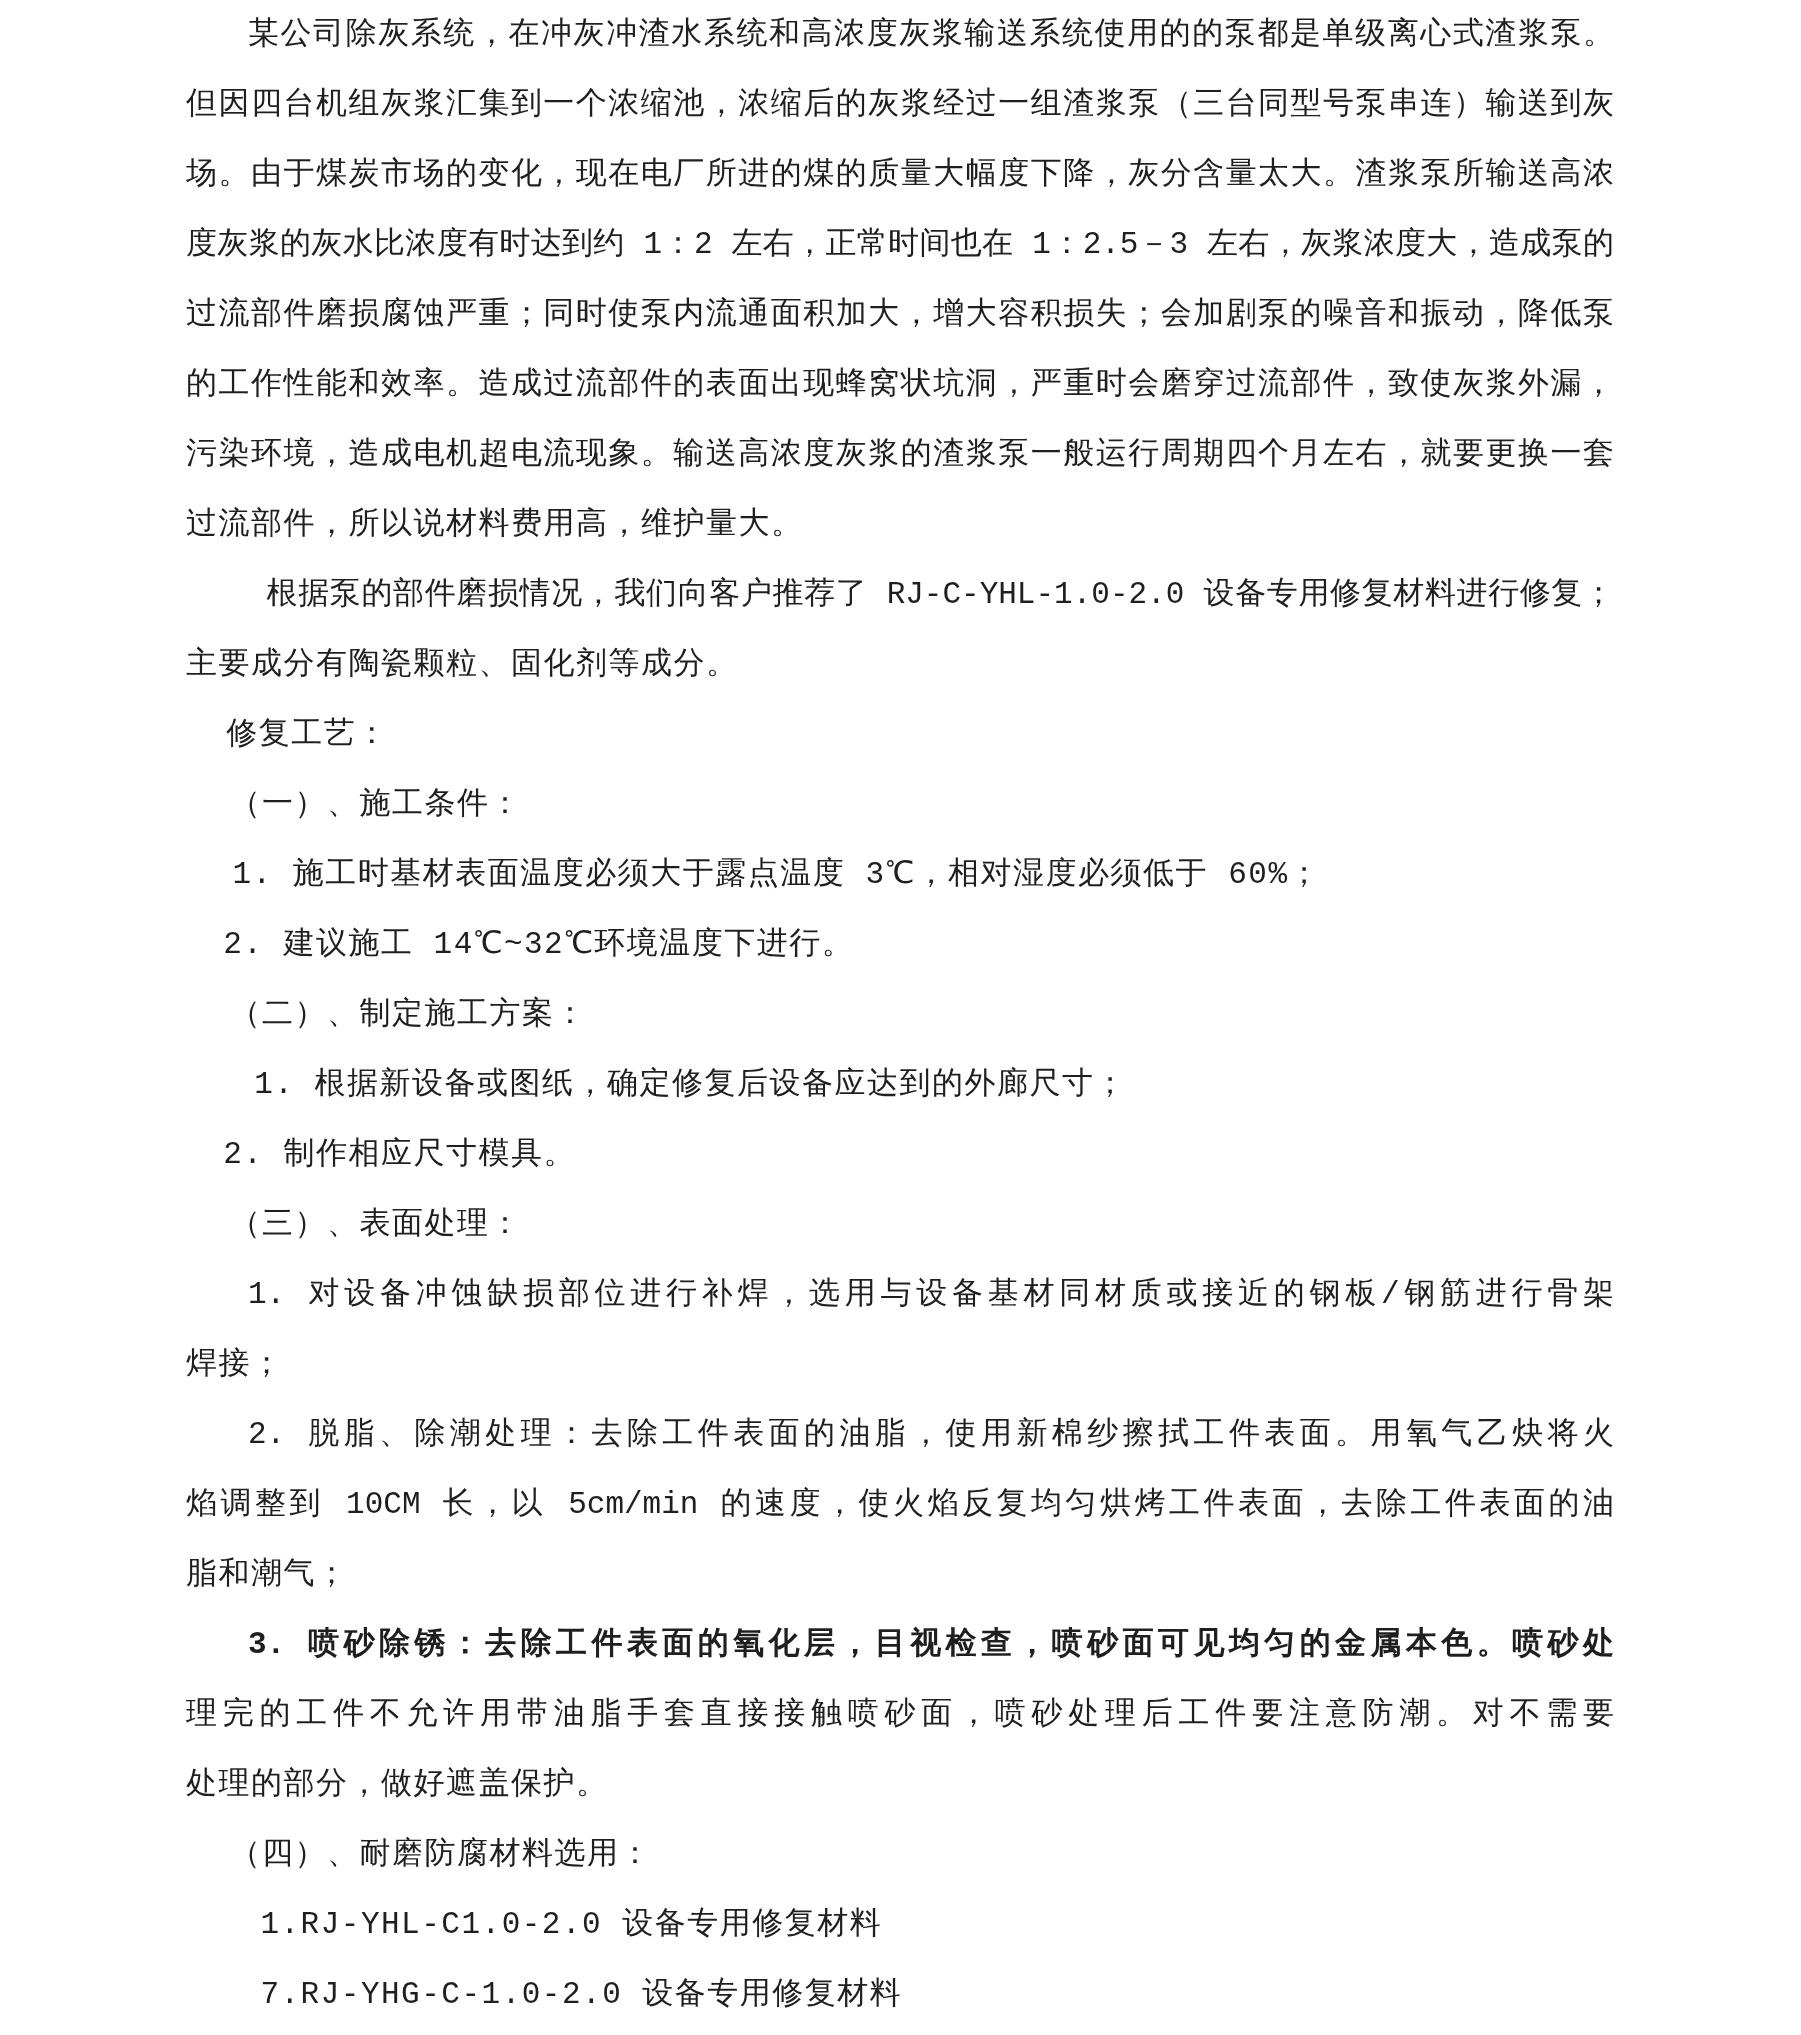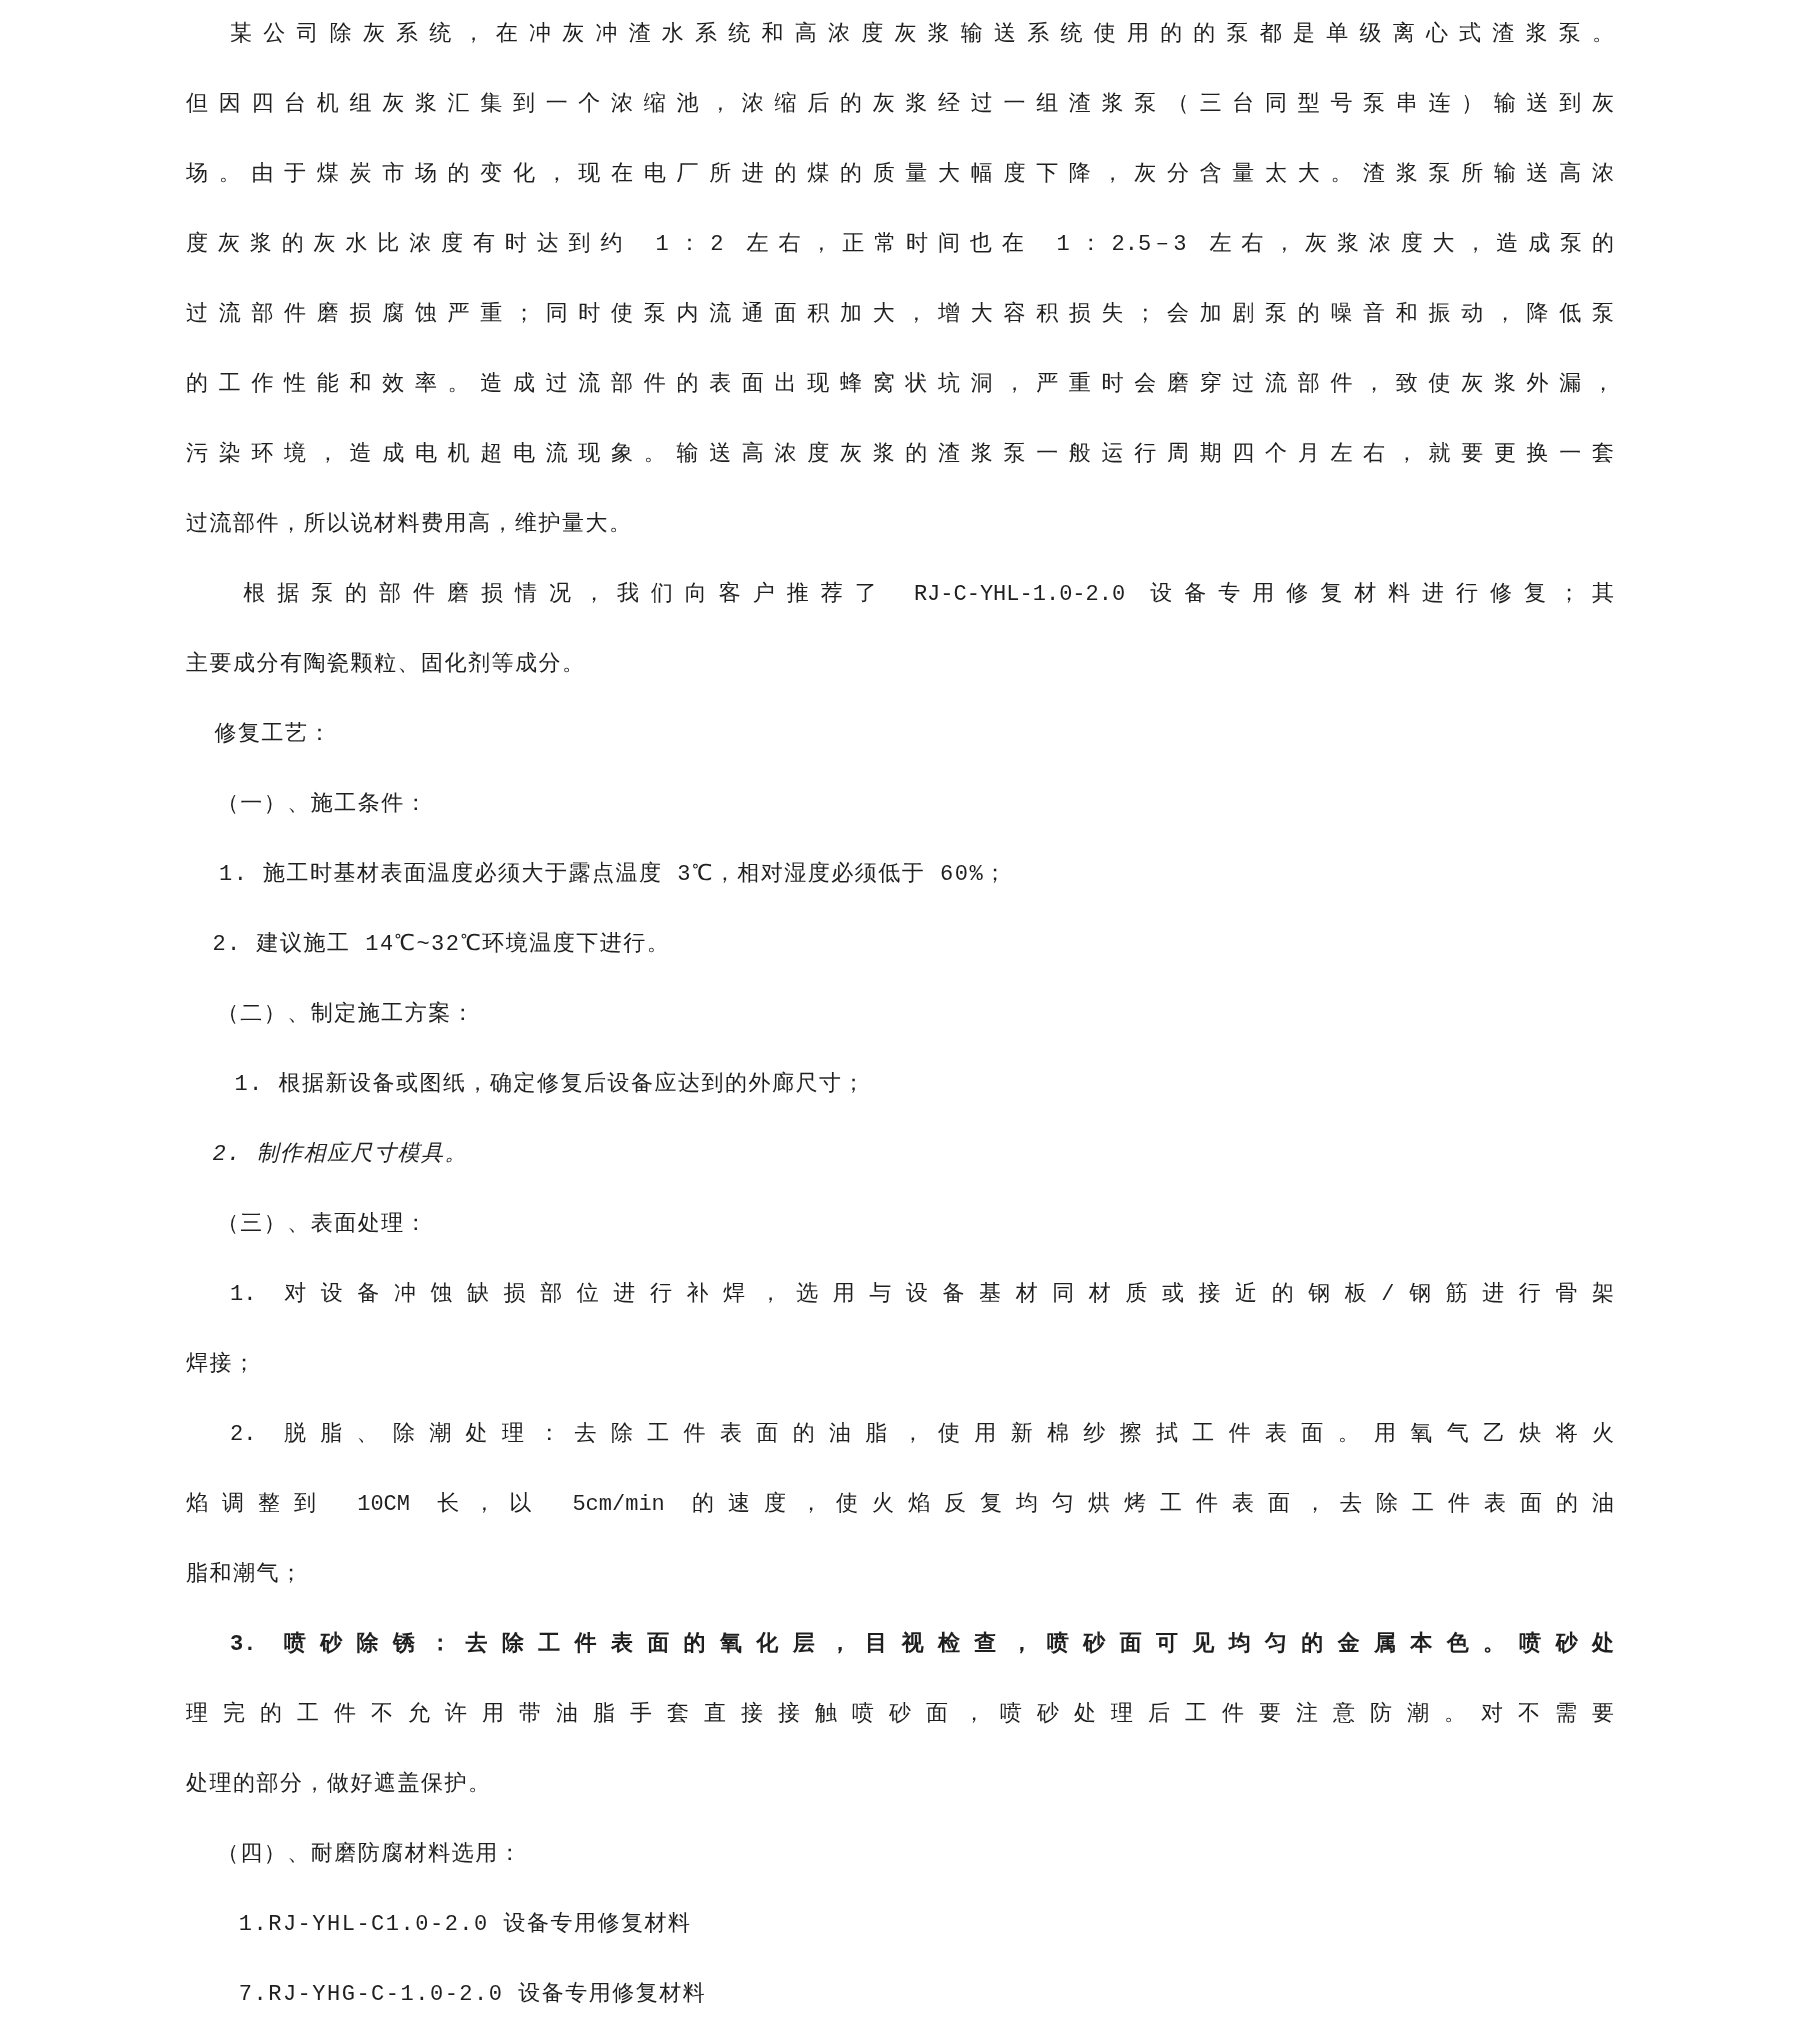--- a/index.html
+++ b/index.html
@@ -18,21 +18,21 @@
     height: 2035px;
     background: #ffffff;
   }
   .doc {
     position: absolute;
     left: 186px;
     top: 0;
     width: 1428px;
     color: #1f1f1f;
     font-family: "Liberation Mono", "DejaVu Sans Mono", "Liberation Sans", sans-serif;
-    font-size: 22px;
+    font-size: 31px;
     font-weight: 500;
   }
   .line {
     height: 70px;
     line-height: 70px;
     letter-spacing: 1.5px;
     overflow: hidden;
     white-space: normal;
   }
   .line.j {
@@ -55,21 +55,21 @@
       <div class="line j">污染环境，造成电机超电流现象。输送高浓度灰浆的渣浆泵一般运行周期四个月左右，就要更换一套</div>
       <div class="line">过流部件，所以说材料费用高，维护量大。</div>
       <div class="line j" style="text-indent: 2.6em;">根据泵的部件磨损情况，我们向客户推荐了 RJ-C-YHL-1.0-2.0 设备专用修复材料进行修复；其</div>
       <div class="line">主要成分有陶瓷颗粒、固化剂等成分。</div>
       <div class="line" style="text-indent: 1.3em;">修复工艺：</div>
       <div class="line" style="text-indent: 1.4em;">（一）、施工条件：</div>
       <div class="line" style="text-indent: 1.5em;">1. 施工时基材表面温度必须大于露点温度 3℃，相对湿度必须低于 60%；</div>
       <div class="line" style="text-indent: 1.2em;">2. 建议施工 14℃~32℃环境温度下进行。</div>
       <div class="line" style="text-indent: 1.4em;">（二）、制定施工方案：</div>
       <div class="line" style="text-indent: 2.2em;">1. 根据新设备或图纸，确定修复后设备应达到的外廊尺寸；</div>
-      <div class="line" style="text-indent: 1.2em; font-style: italic;">2. 制作相应尺寸模具。</div>
+      <div class="line" style="text-indent: 1.2em;">2. 制作相应尺寸模具。</div>
       <div class="line" style="text-indent: 1.4em;">（三）、表面处理：</div>
       <div class="line j" style="text-indent: 2em;">1.  对设备冲蚀缺损部位进行补焊，选用与设备基材同材质或接近的钢板/钢筋进行骨架</div>
       <div class="line">焊接；</div>
       <div class="line j" style="text-indent: 2em;">2.  脱脂、除潮处理：去除工件表面的油脂，使用新棉纱擦拭工件表面。用氧气乙炔将火</div>
       <div class="line j">焰调整到 10CM 长，以 5cm/min 的速度，使火焰反复均匀烘烤工件表面，去除工件表面的油</div>
       <div class="line">脂和潮气；</div>
       <div class="line j" style="text-indent: 2em; font-weight: bold;">3.  喷砂除锈：去除工件表面的氧化层，目视检查，喷砂面可见均匀的金属本色。喷砂处</div>
       <div class="line j">理完的工件不允许用带油脂手套直接接触喷砂面，喷砂处理后工件要注意防潮。对不需要</div>
       <div class="line">处理的部分，做好遮盖保护。</div>
       <div class="line" style="text-indent: 1.4em;">（四）、耐磨防腐材料选用：</div>

